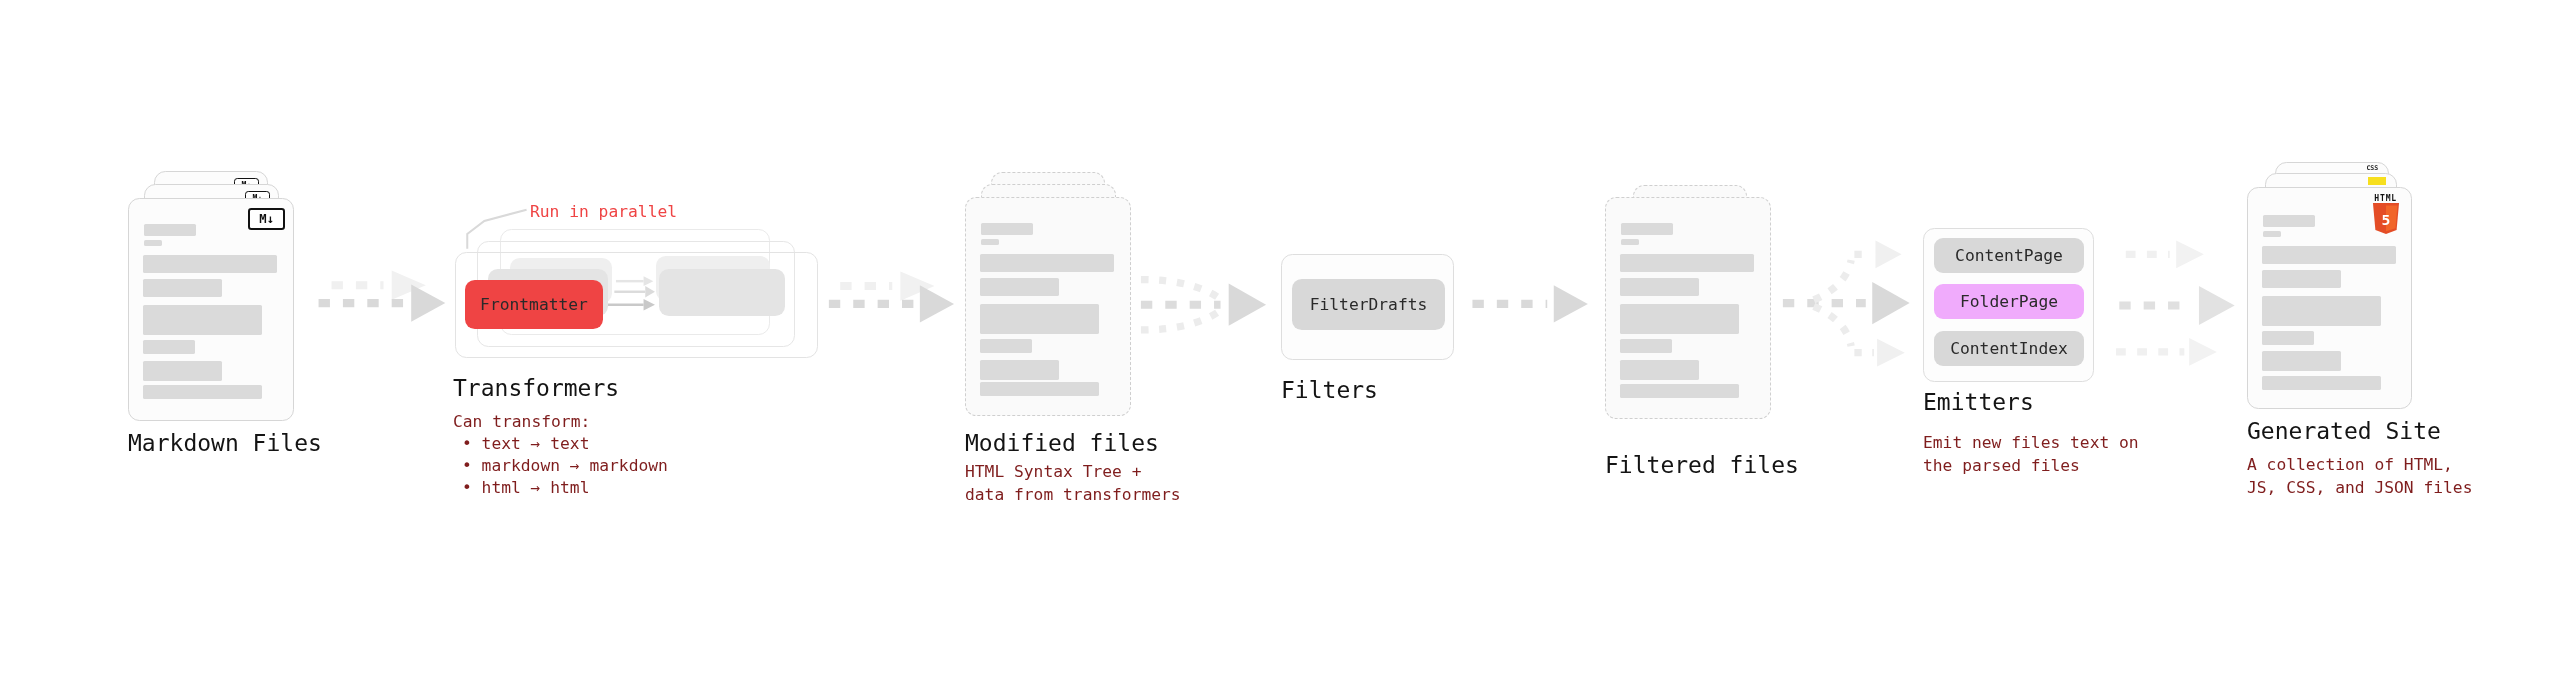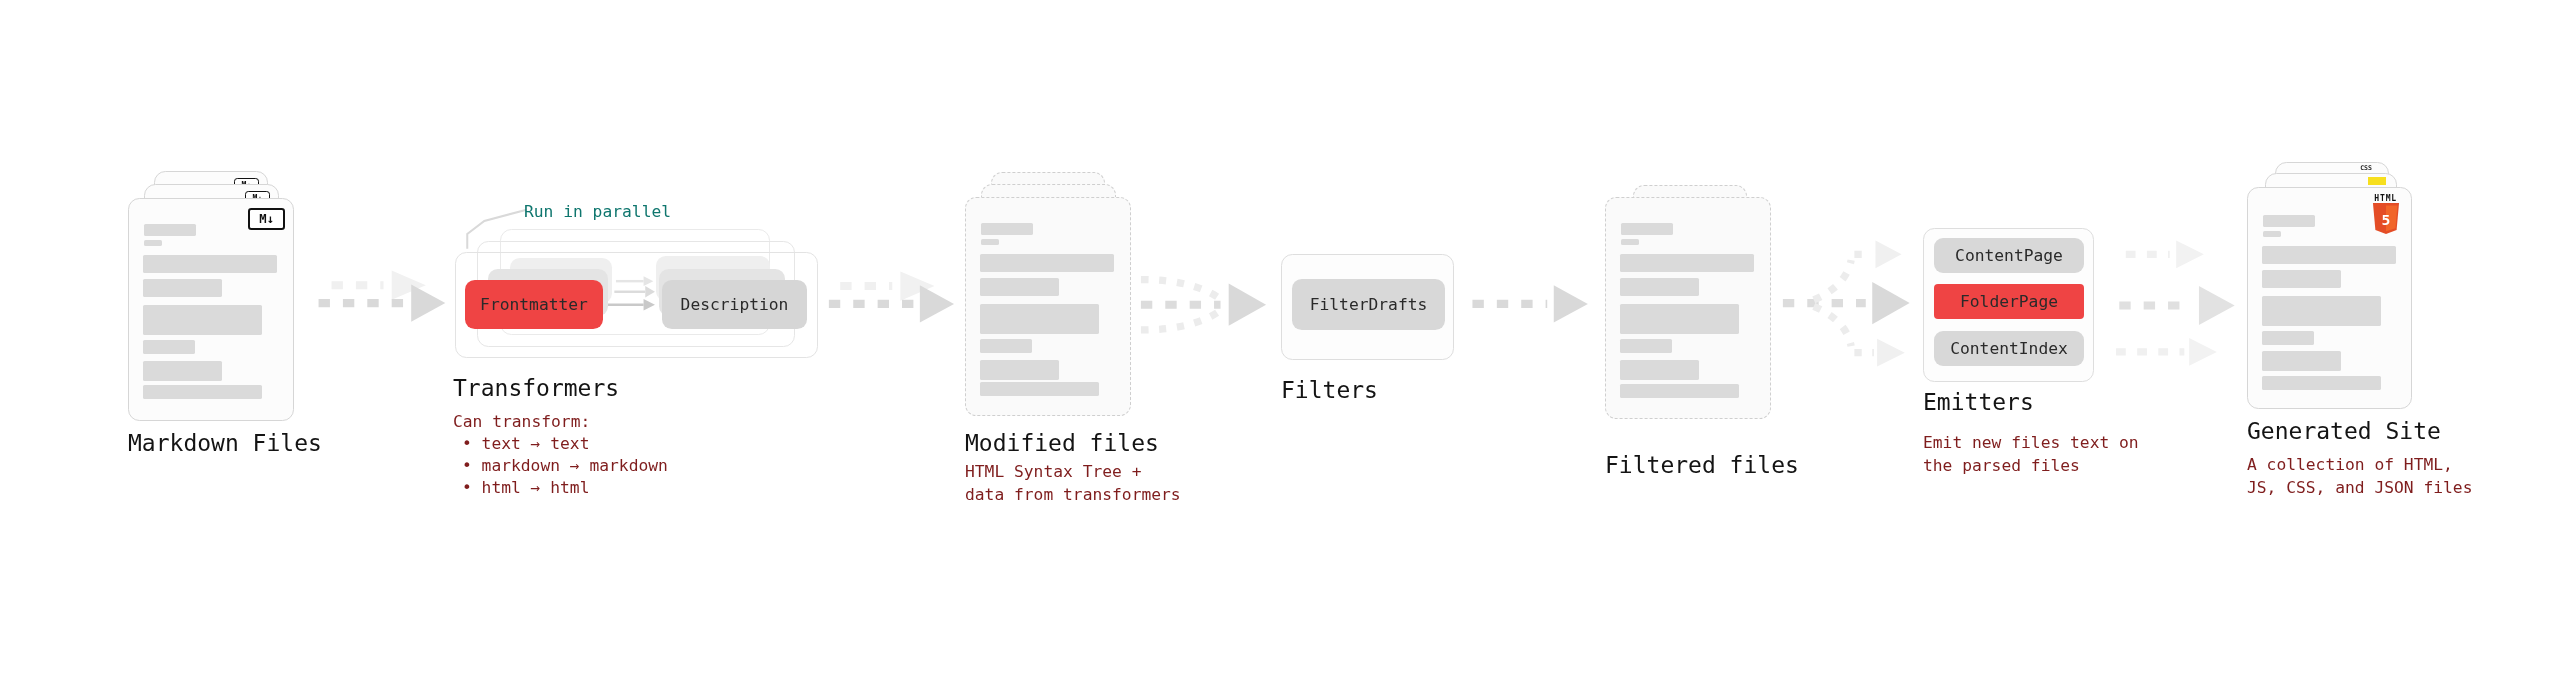--- a/index.html
+++ b/index.html
@@ -16,30 +16,30 @@
   
   .gbox{position:absolute;border-radius:11.4px;box-sizing:border-box;background:transparent;}
   .gbox.filled{background:#fdfdfd;}
 
   
   .pill{position:absolute;border-radius:9.8px;display:flex;align-items:center;justify-content:center;
         font-size:16.3px;color:#2a2a2a;box-sizing:border-box;white-space:nowrap;}
 
   .title{position:absolute;font-size:23px;color:#141414;line-height:1.15;white-space:nowrap;}
   .subtext{position:absolute;font-size:16.3px;color:#7f1d1d;line-height:23px;white-space:pre-line;}
-  .annotation{position:absolute;font-size:16.3px;color:#0f766e;white-space:nowrap;}
+  .annotation{position:absolute;font-size:16.3px;color:#ef4444;white-space:nowrap;margin-left:6px;}
 
   
   .md-badge{position:absolute;border:2px solid #111;border-radius:3.3px;background:#fff;
             color:#111;font-weight:bold;display:flex;align-items:center;justify-content:center;}
   .md-badge.big{right:8.1px;top:9px;width:32.5px;height:18px;font-size:12.2px;}
   .md-badge.small{right:8.1px;top:5.7px;width:23px;height:13px;font-size:8.1px;border-width:1.6px;}
 
   
-  .css-badge{position:absolute;right:9.8px;top:2.4px;text-align:left;}
+  .css-badge{position:absolute;right:9.8px;top:2.4px;text-align:right;}
   .css-badge .txt{font-size:6.5px;font-weight:bold;color:#222;line-height:6.5px;}
   .css-badge .bar-blue{width:18px;height:3.3px;background:#2965f1;margin-top:0.8px;}
   .js-badge{position:absolute;right:9.8px;top:3.3px;width:18px;height:8.1px;background:#f7df1e;}
   .html5-badge{position:absolute;right:9.8px;top:5.7px;width:31px;text-align:center;}
   .html5-badge .txt{font-size:8.1px;font-weight:bold;color:#111;letter-spacing:0.8px;line-height:9px;}
 </style>
 </head>
 <body>
 
 <div class="canvas">
@@ -127,21 +127,20 @@
 
   <div class="gbox" style="left:500px;top:229px;width:270px;height:106px;border:1.6px solid #eaeaea"></div>
   <div class="gbox" style="left:477px;top:241px;width:318px;height:106px;border:1.6px solid #e6e6e6"></div>
   <div class="gbox" style="left:455px;top:252px;width:363px;height:106px;border:1.6px solid #e3e3e3"></div>
 
   <div class="pill" style="left:510px;top:258px;width:102px;height:45px;background:#efefef"></div>
   <div class="pill" style="left:656px;top:256px;width:114px;height:45px;background:#efefef"></div>
   <div class="pill" style="left:488px;top:269px;width:120px;height:47px;background:#e4e4e4"></div>
   <div class="pill" style="left:659px;top:269px;width:126px;height:47px;background:#e4e4e4"></div>
   <div class="pill" style="left:465px;top:280px;width:138px;height:49px;background:#ef4444">Frontmatter</div>
-  <div class="pill" style="left:662px;top:280px;width:145px;height:49px;background:#d6d6d6">Description</div>
 
   <div class="title" style="left:453px;top:375px">Transformers</div>
   <div class="subtext" style="left:453px;top:410px">Can transform:</div>
   <div class="subtext" style="left:462px;top:432px">• text → text</div>
   <div class="subtext" style="left:462px;top:454px">• markdown → markdown</div>
   <div class="subtext" style="left:462px;top:476px">• html → html</div>
 
   <div class="card dashed" style="left:991px;top:172px;width:114px;height:179px"></div>
   <div class="card dashed" style="left:981px;top:184px;width:135px;height:187px"></div>
   <div class="card dashed" style="left:965px;top:197px;width:166px;height:219px">
@@ -170,21 +169,21 @@
     <div class="bar" style="left:14px;top:80px;width:79px;height:18px"></div>
     <div class="bar" style="left:14px;top:106px;width:119px;height:30px"></div>
     <div class="bar" style="left:14px;top:141px;width:52px;height:14px"></div>
     <div class="bar" style="left:14px;top:162px;width:79px;height:19.5px"></div>
     <div class="bar" style="left:14px;top:186px;width:119px;height:14px"></div>
   </div>
   <div class="title" style="left:1605px;top:452px">Filtered files</div>
 
   <div class="gbox filled" style="left:1923px;top:228px;width:171px;height:154px;border:1.6px solid #dedede"></div>
   <div class="pill" style="left:1934px;top:238px;width:150px;height:35px;background:#d8d8d8;border-radius:9px">ContentPage</div>
-  <div class="pill" style="left:1934px;top:284px;width:150px;height:35px;background:#ef4444;border-radius:4px">FolderPage</div>
+  <div class="pill" style="left:1934px;top:284px;width:150px;height:35px;background:#f0abfc;border-radius:9px">FolderPage</div>
   <div class="pill" style="left:1934px;top:331px;width:150px;height:35px;background:#d8d8d8;border-radius:9px">ContentIndex</div>
   <div class="title" style="left:1923px;top:389px">Emitters</div>
   <div class="subtext" style="left:1923px;top:431px">Emit new files text on
 the parsed files</div>
 
   <div class="card solid" style="left:2275px;top:162px;width:114px;height:187px">
     <div class="css-badge">
       <div class="txt">CSS</div>
       <div class="bar-blue"></div>
     </div>

